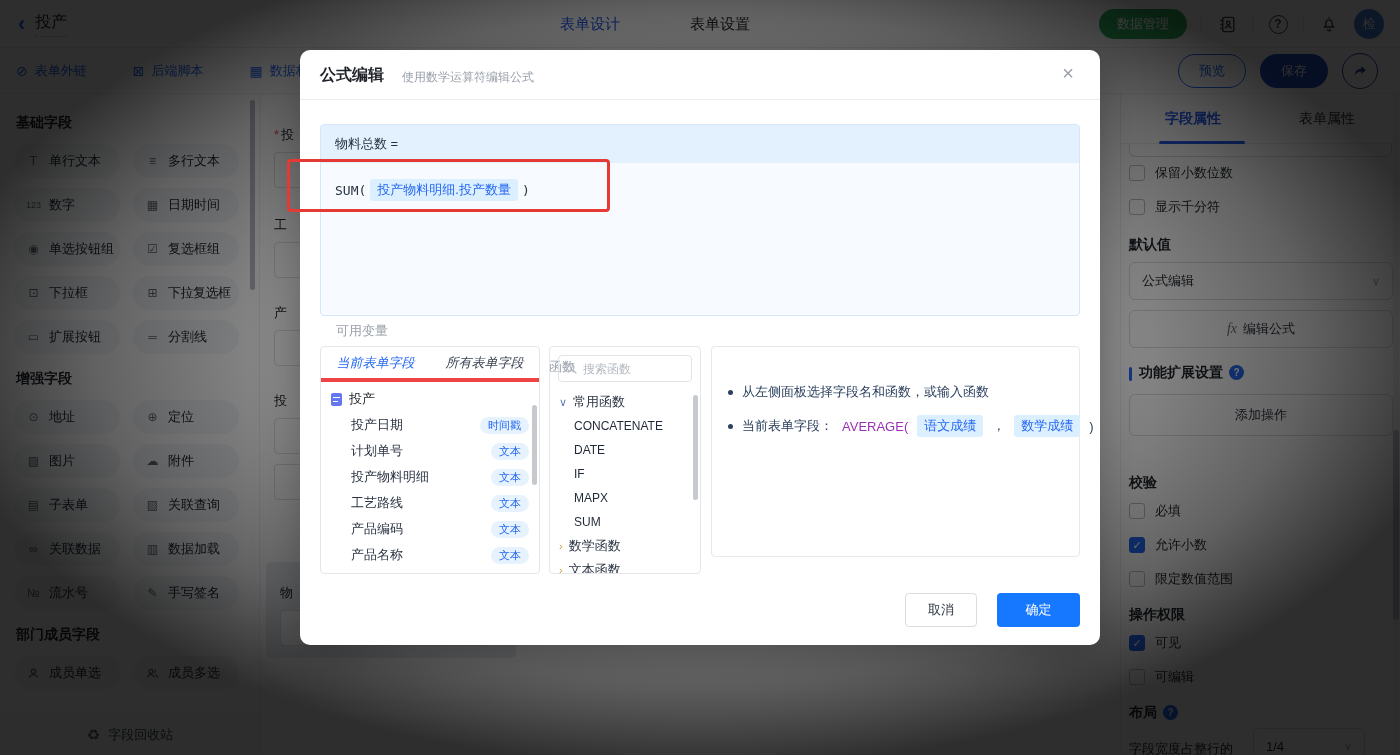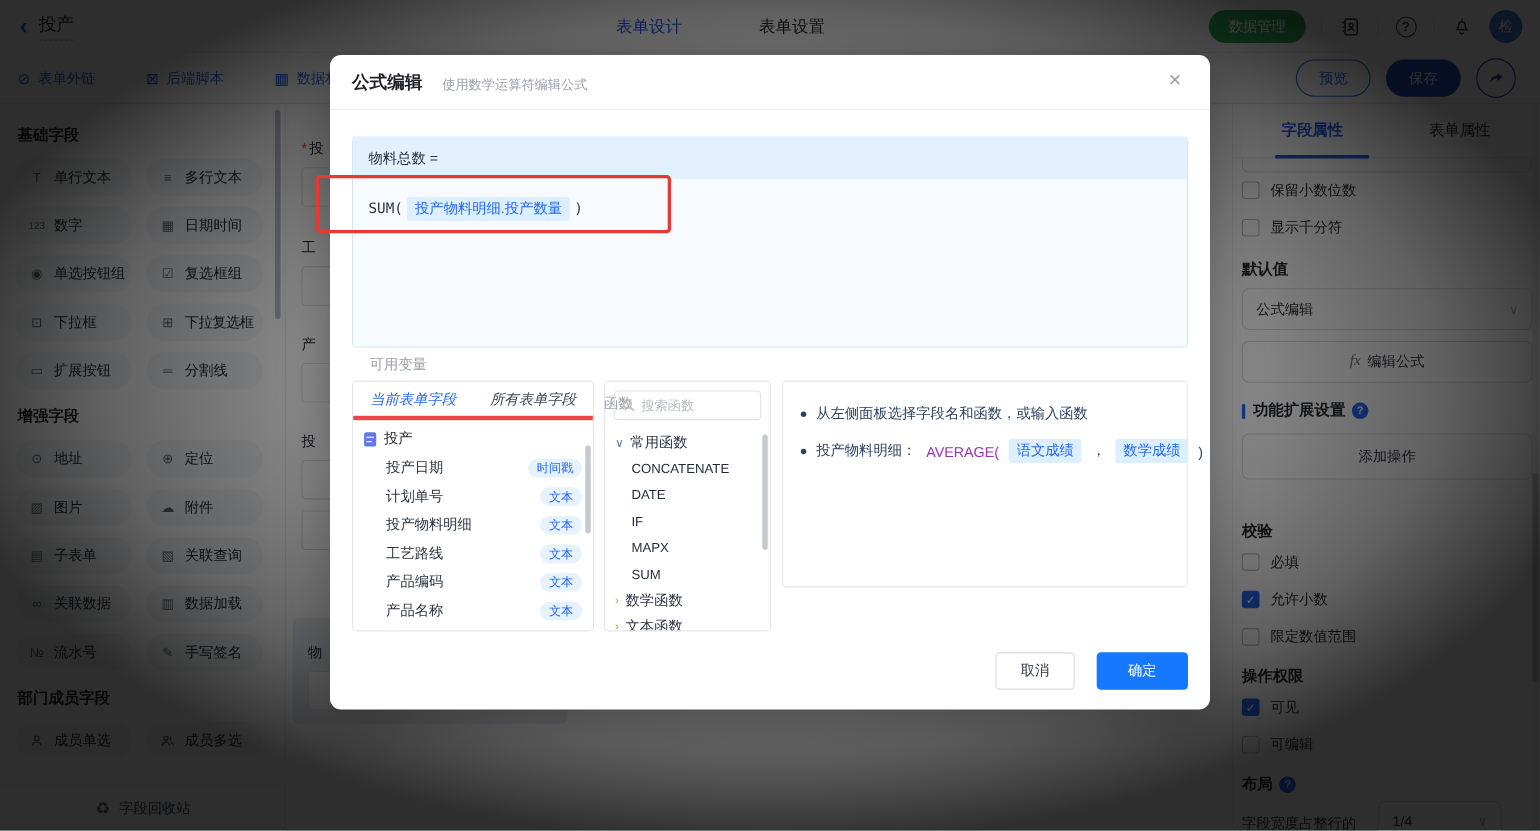--- a/index.html
+++ b/index.html
@@ -96,21 +96,21 @@
   .var-scroll { position:absolute; right:2px; top:58px; width:5px; height:80px; background:#c6cacf; border-radius:3px; }
   .fn-box { position:absolute; left:249px; top:296px; width:152px; height:228px; border:1px solid #e3e6eb; border-radius:4px; overflow:hidden; }
   .fn-search-wrap { position:relative; margin:8px; height:27px; border:1px solid #e0e3e8; border-radius:4px; display:flex; align-items:center; padding:0 6px; gap:5px; color:#b4bac2; }
   .fn-search { border:none; outline:none; width:100px; font-size:12px; color:#3a4352; font-family:inherit; }
   .fn-search::placeholder { color:#b4bac2; }
   .fn-group { display:flex; align-items:center; gap:6px; height:24px; padding-left:9px; font-size:13px; color:#2a3342; cursor:pointer; }
   .fn-group .chev { font-size:11px; color:#5f78b8; }
   .fn-group .chev.gold { color:#c9a23f; }
   .fn-item { height:24px; display:flex; align-items:center; padding-left:24px; font-size:12px; color:#1f2937; cursor:pointer; }
   .fn-scroll { position:absolute; right:2px; top:48px; width:5px; height:105px; background:#c6cacf; border-radius:3px; }
-  .tip-box { position:absolute; left:411px; top:296px; width:369px; height:188px; border:1px solid #e6e8ec; border-radius:4px; padding:20px 16px; }
+  .tip-box { position:absolute; left:411px; top:296px; width:369px; height:211px; border:1px solid #e6e8ec; border-radius:4px; padding:36px 16px; }
   .tip-line { display:flex; align-items:center; gap:9px; color:#2c405f; font-size:13px; margin-bottom:14px; flex-wrap:nowrap; white-space:nowrap; }
   .bullet { width:5px; height:5px; border-radius:50%; background:#2c405f; flex:none; }
   .purple { color:#9b30b5; }
   .m-cancel { position:absolute; left:605px; top:543px; width:72px; height:34px; border:1px solid #d9dce1; border-radius:4px; background:#fff; color:#2c3540; display:flex; align-items:center; justify-content:center; cursor:pointer; }
   .m-confirm { position:absolute; left:697px; top:543px; width:83px; height:34px; border-radius:4px; background:#1677ff; color:#fff; display:flex; align-items:center; justify-content:center; cursor:pointer; }
   
   .red-annot { position:absolute; left:287px; top:159px; width:323px; height:53px; border:3px solid #e53935; border-radius:4px; z-index:70; pointer-events:none; }
 </style>
 </head>
 <body>
@@ -480,21 +480,21 @@
       <div class="fn-scroll"></div>
     </div>
 
     <div class="tip-box">
       <div class="tip-line">
         <span class="bullet"></span>
         <span>从左侧面板选择字段名和函数，或输入函数</span>
       </div>
       <div class="tip-line">
         <span class="bullet"></span>
-        <span>投产物料明细：</span>
+        <span>当前表单字段：</span>
           <span class="purple">AVERAGE(</span>
         <span class="token">语文成绩</span>
         <span>，</span>
         <span class="token">数学成绩</span>
         <span>)</span>
       </div>
     </div>
 
     <div class="m-cancel">取消</div>
     <div class="m-confirm">确定</div>

